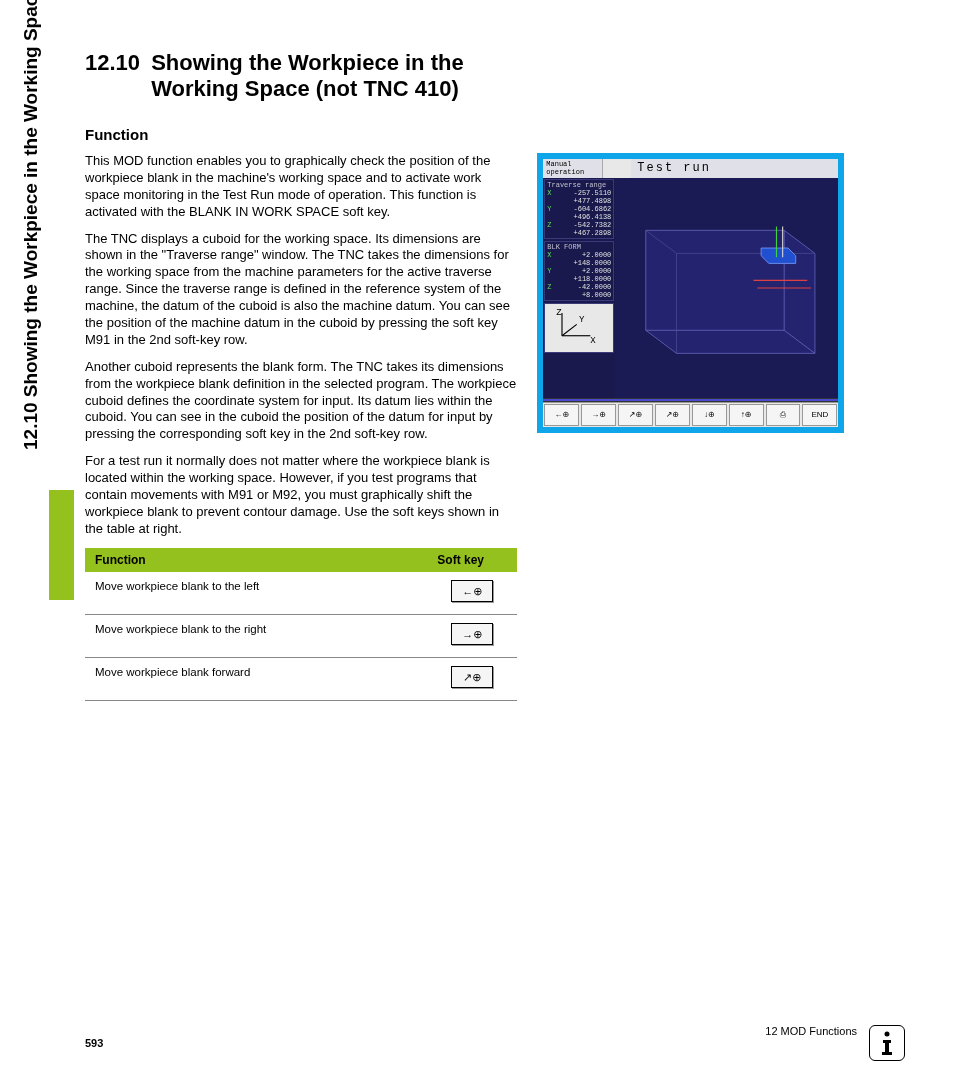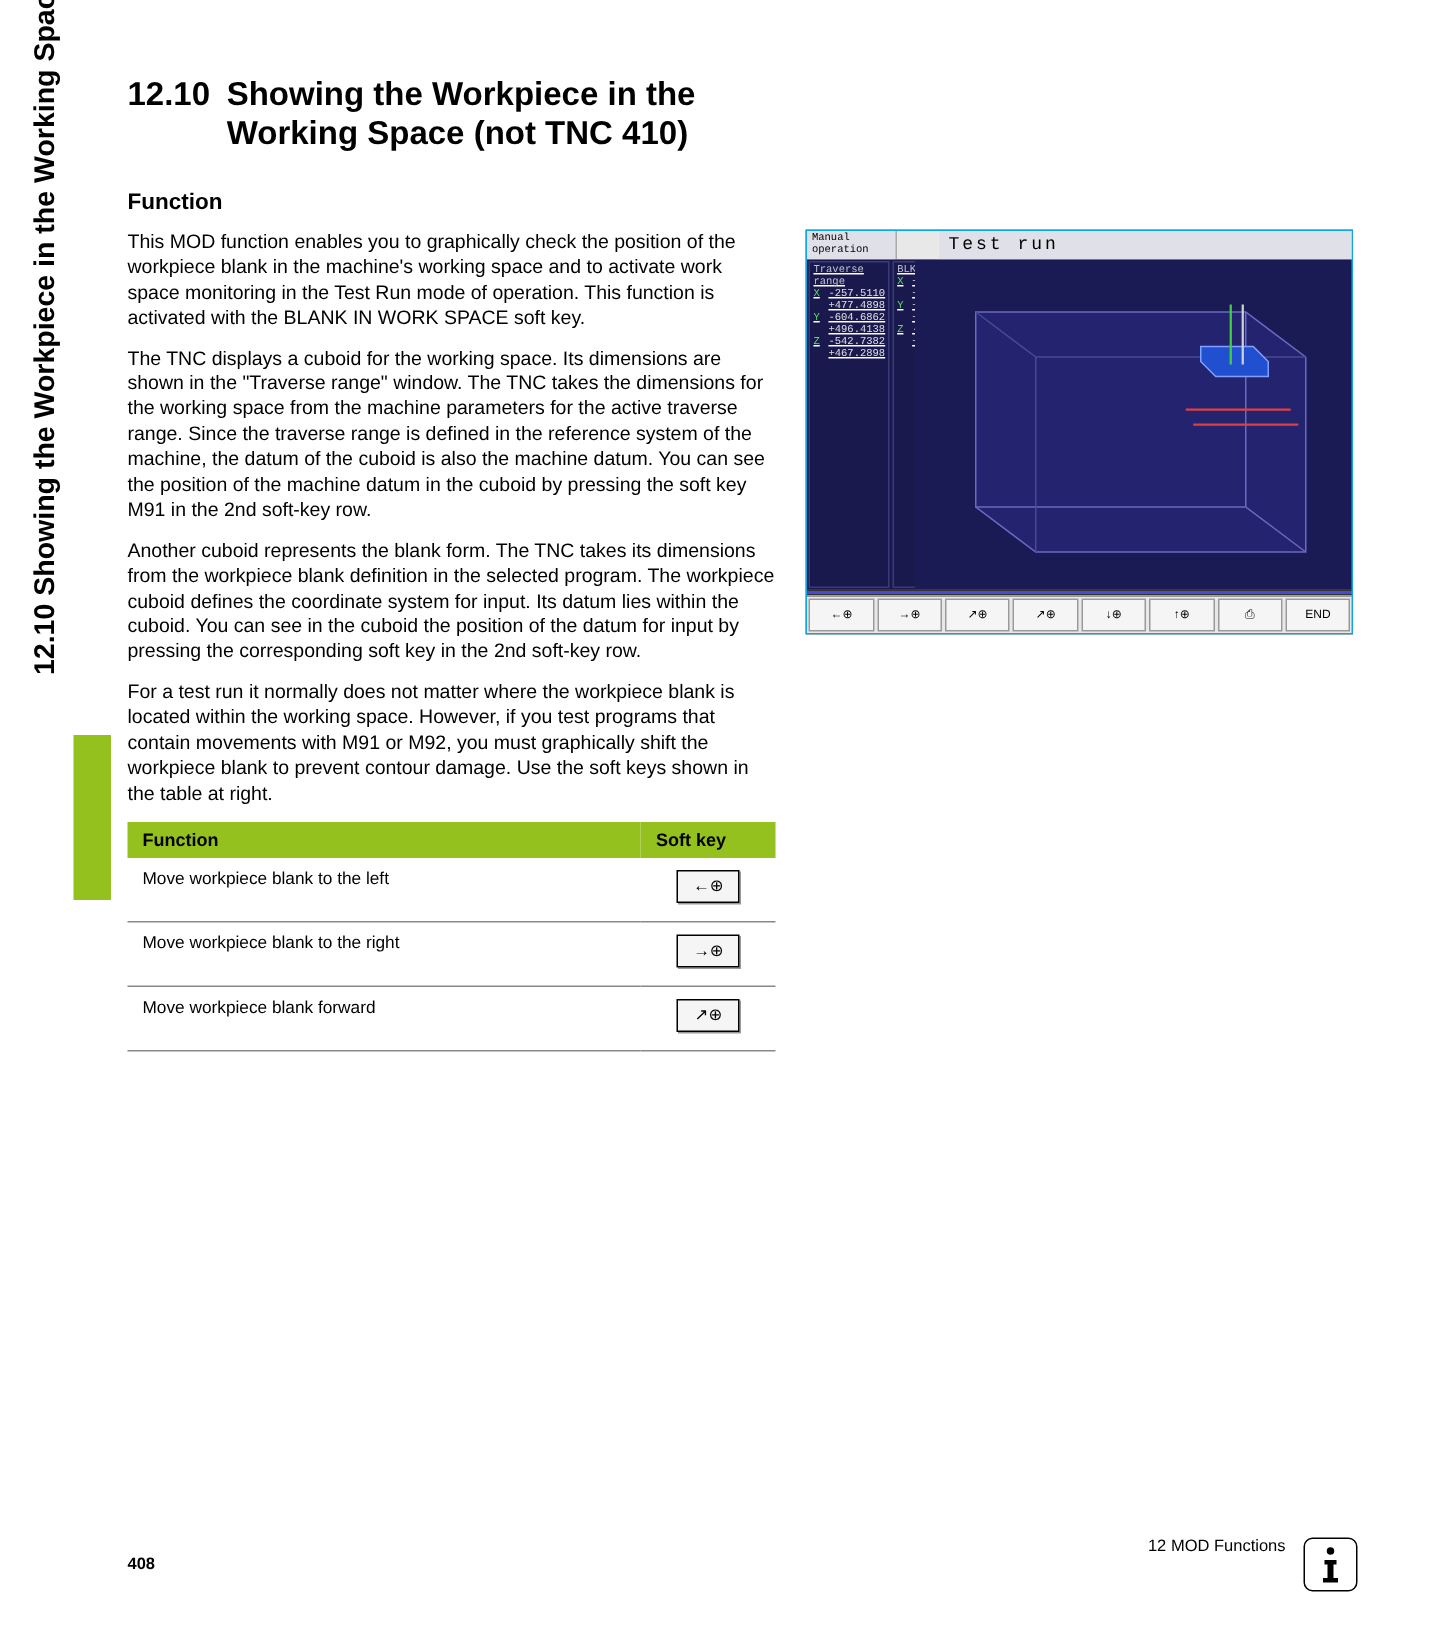--- a/index.html
+++ b/index.html
@@ -88,23 +88,23 @@
     height: 22px;
     border: 1px solid #000;
     background: #f5f5f5;
     font-size: 11px;
     line-height: 20px;
     text-align: center;
     box-shadow: 1px 1px 0 #999;
   }
   
   .tnc-screen {
-    border: 1px solid #0ea5e9;
-    background: #f97316;
-    width: 365px;
+    border: 6px solid #0ea5e9;
+    background: #0c4a6e;
+    width: 307px;
     font-family: "Courier New", monospace;
     font-size: 9px;
   }
   .tnc-header {
     display: flex;
     background: #e8e8e8;
   }
   .tnc-header .mode-small {
     width: 60px;
     padding: 2px 3px;
@@ -123,31 +123,31 @@
   }
   .tnc-body {
     display: flex;
     height: 220px;
   }
   .tnc-side {
     width: 72px;
     background: #19194d;
     color: #fff;
     display: flex;
-    text-decoration: underline;
+    flex-direction: column;
   }
   .tnc-side-section {
     border: 1px solid #3a3a7a;
     margin: 1px;
     padding: 1px 2px;
   }
   .tnc-side-title { color: #c0c0d0; font-size: 7px; }
   .tnc-side-row { display: flex; font-size: 7px; color: #e0e0e0; }
   .tnc-side-row .ax { width: 10px; color: #5ae05a; }
-  .tnc-side-row .val { flex: 1; text-align: left; }
+  .tnc-side-row .val { flex: 1; text-align: right; }
   .tnc-axis-diagram {
     border: 1px solid #3a3a7a;
     margin: 1px;
     flex: 0 0 42px;
     background: #e8e8e8;
     color: #000;
     position: relative;
     font-size: 8px;
   }
   .tnc-viewport {
@@ -351,21 +351,21 @@
           <div class="tnc-sk">↑⊕</div>
           <div class="tnc-sk">⎙</div>
           <div class="tnc-sk">END</div>
         </div>
       </div>
     </div>
   </div>
 </div>
 
 <div class="footer">
-  <span class="page-num">408</span>
+  <span class="page-num">593</span>
   <span style="display:flex;align-items:flex-start;gap:12px;">
     <span>12 MOD Functions</span>
     <span class="info-icon">
       <svg width="20" height="26" viewBox="0 0 20 26">
         <circle cx="10" cy="4" r="2.5" fill="#000"></circle>
         <rect x="6" y="10" width="8" height="3" fill="#000"></rect>
         <rect x="8" y="10" width="4" height="13" fill="#000"></rect>
         <rect x="5" y="22" width="10" height="3" fill="#000"></rect>
       </svg>
     </span>

